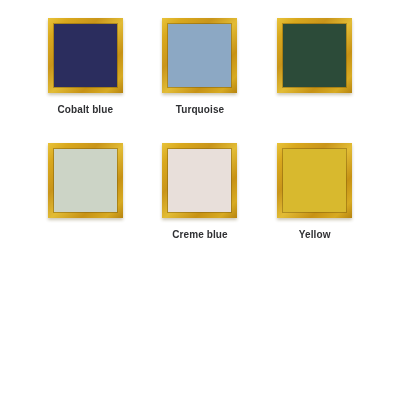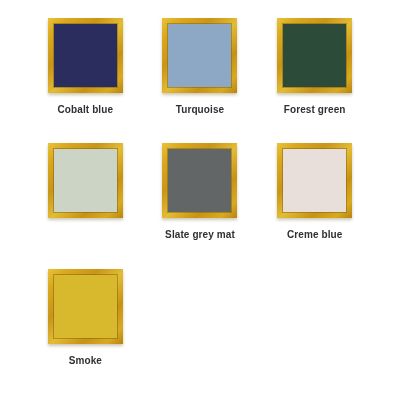--- a/index.html
+++ b/index.html
@@ -97,44 +97,37 @@
     <div class="swatch-frame">
       <div class="swatch-color" style="background-color: rgb(140, 168, 196);"></div>
     </div>
     <div class="swatch-label">Turquoise</div>
   </div>
 
   <div class="swatch-cell">
     <div class="swatch-frame">
       <div class="swatch-color" style="background-color: rgb(44, 75, 57);"></div>
     </div>
-    <div class="swatch-label">Forest green</div>
   </div>
 
   <div class="swatch-cell">
     <div class="swatch-frame">
       <div class="swatch-color" style="background-color: rgb(204, 212, 198);"></div>
     </div>
   </div>
 
-  <div class="swatch-cell">
-    <div class="swatch-frame">
-      <div class="swatch-color" style="background-color: rgb(99, 102, 103);"></div>
-    </div>
-    <div class="swatch-label">Slate grey mat</div>
-  </div>
 
 
   <div class="swatch-cell">
     <div class="swatch-frame">
       <div class="swatch-color" style="background-color: rgb(232, 223, 218);"></div>
     </div>
     <div class="swatch-label">Creme blue</div>
   </div>
 
   <div class="swatch-cell">
     <div class="swatch-frame">
       <div class="swatch-color" style="background-color: rgb(216, 185, 46);"></div>
     </div>
-    <div class="swatch-label">Smoke</div>
+    <div class="swatch-label">Yellow</div>
   </div>
 
 </div>
 
 </body></html>

